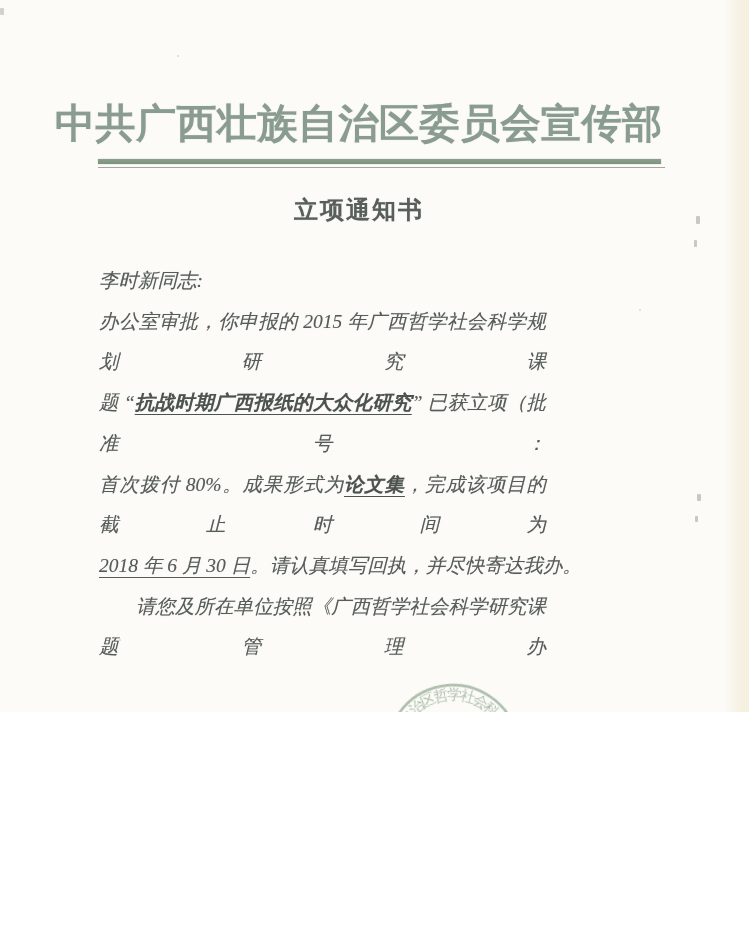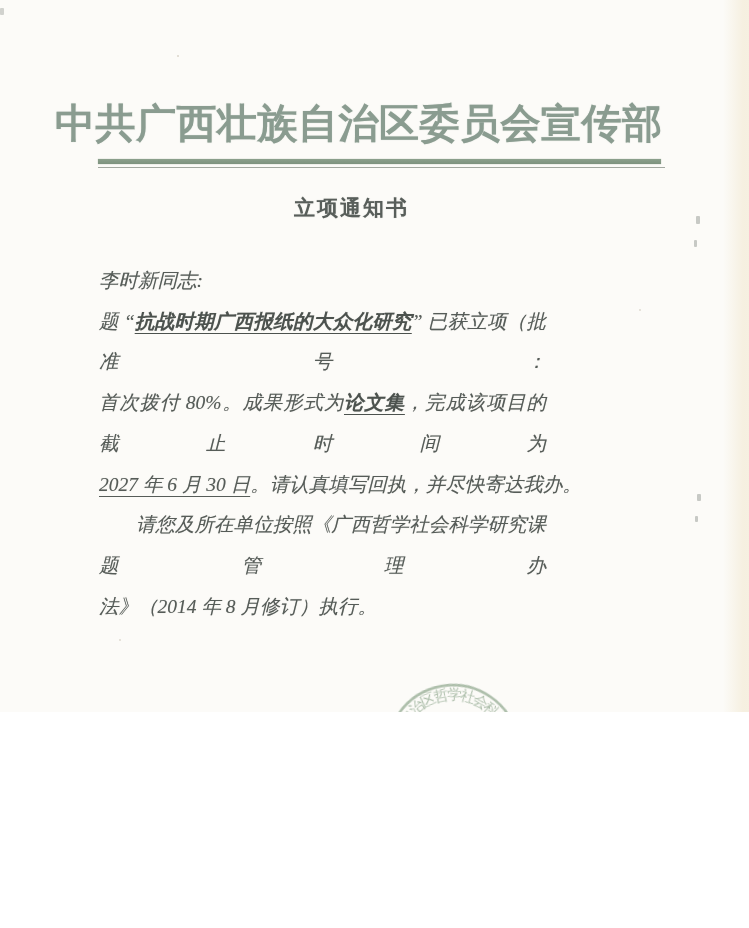--- a/index.html
+++ b/index.html
@@ -29,21 +29,21 @@
     position:absolute;left:98px;top:159px;width:563px;height:4.5px;
     background:linear-gradient(to bottom,#8ba08c,#7e937f);
     box-shadow:0 0 1px rgba(130,150,130,.6);
   }
   .rule-thin{
     position:absolute;left:98px;top:166.5px;width:567px;height:1.6px;
     background:#a2a8a0;
   }
   .doc-title{
     position:absolute;left:294px;top:194px;margin:0;
-    font-size:21px;font-weight:600;letter-spacing:2px;
+    font-size:24px;font-weight:600;letter-spacing:2px;
     color:#585e5a;
     text-shadow:0 0 1px rgba(88,94,90,.4);
     white-space:nowrap;
   }
   .body-block{
     position:absolute;left:99px;top:261px;width:447px;
     font-size:19.5px;line-height:40.7px;
     color:#565c58;
     text-shadow:0 0 .8px rgba(86,92,88,.38);
     font-style:italic;
@@ -85,25 +85,25 @@
 
   <h1 class="letterhead-title">中共广西壮族自治区委员会宣传部</h1>
 
   <div class="rule-thick"></div>
   <div class="rule-thin"></div>
 
   <h2 class="doc-title">立项通知书</h2>
 
   <div class="body-block" id="body-block">
       <div class="body-line"><span class="">李时新同志:</span></div>
+      <div class="body-line fill"><span class="">办公室审批，你申报的 2015 年广西哲学社会科学规划研究课</span></div>
       <div class="body-line fill"><span class="">题 “</span><span class="seg-u seg-b">抗战时期广西报纸的大众化研究</span><span class="">” 已获立项（批准号：</span></div>
       <div class="body-line fill"><span class="">首次拨付 80%。成果形式为</span><span class="seg-u seg-b">论文集</span><span class="">，完成该项目的截止时间为</span></div>
-      <div class="body-line"><span class="seg-u ">2027 年 6 月 30 日</span><span class="">。请认真填写回执，并尽快寄达我办。</span></div>
+      <div class="body-line"><span class="seg-u ">2018 年 6 月 30 日</span><span class="">。请认真填写回执，并尽快寄达我办。</span></div>
       <div class="body-line fill indent"><span class="">请您及所在单位按照《广西哲学社会科学研究课题管理办</span></div>
-      <div class="body-line"><span class="">法》（2014 年 8 月修订）执行。</span></div>
     </div>
 
   <svg class="stamp" viewBox="0 0 150 150" xmlns="http://www.w3.org/2000/svg">
     <circle cx="75" cy="75" r="65" fill="none" stroke="#9db29b" stroke-width="2.6"></circle>
     <polygon points="77,61 81.5,73.9 95.1,74.1 84.2,82.3 88.2,95.4 77,87.6 65.8,95.4 69.8,82.3 58.9,74.1 72.5,73.9" fill="#a5b7a2" fill-opacity="0.85"></polygon>
     <path id="seal-arc" d="M 26.2,89.9 A 51,51 0 1 1 123.8,89.9" fill="none"></path>
     <text font-size="14.5" fill="#9db29b" font-family="Liberation Serif, DejaVu Serif, serif">
       <textPath href="#seal-arc" startOffset="0" textLength="186" lengthAdjust="spacing">广西壮族自治区哲学社会科学规划</textPath>
     </text>
     <text x="45" y="131" font-size="23" letter-spacing="3" fill="#9db29b" font-family="Liberation Serif, DejaVu Serif, serif">办公室</text>

